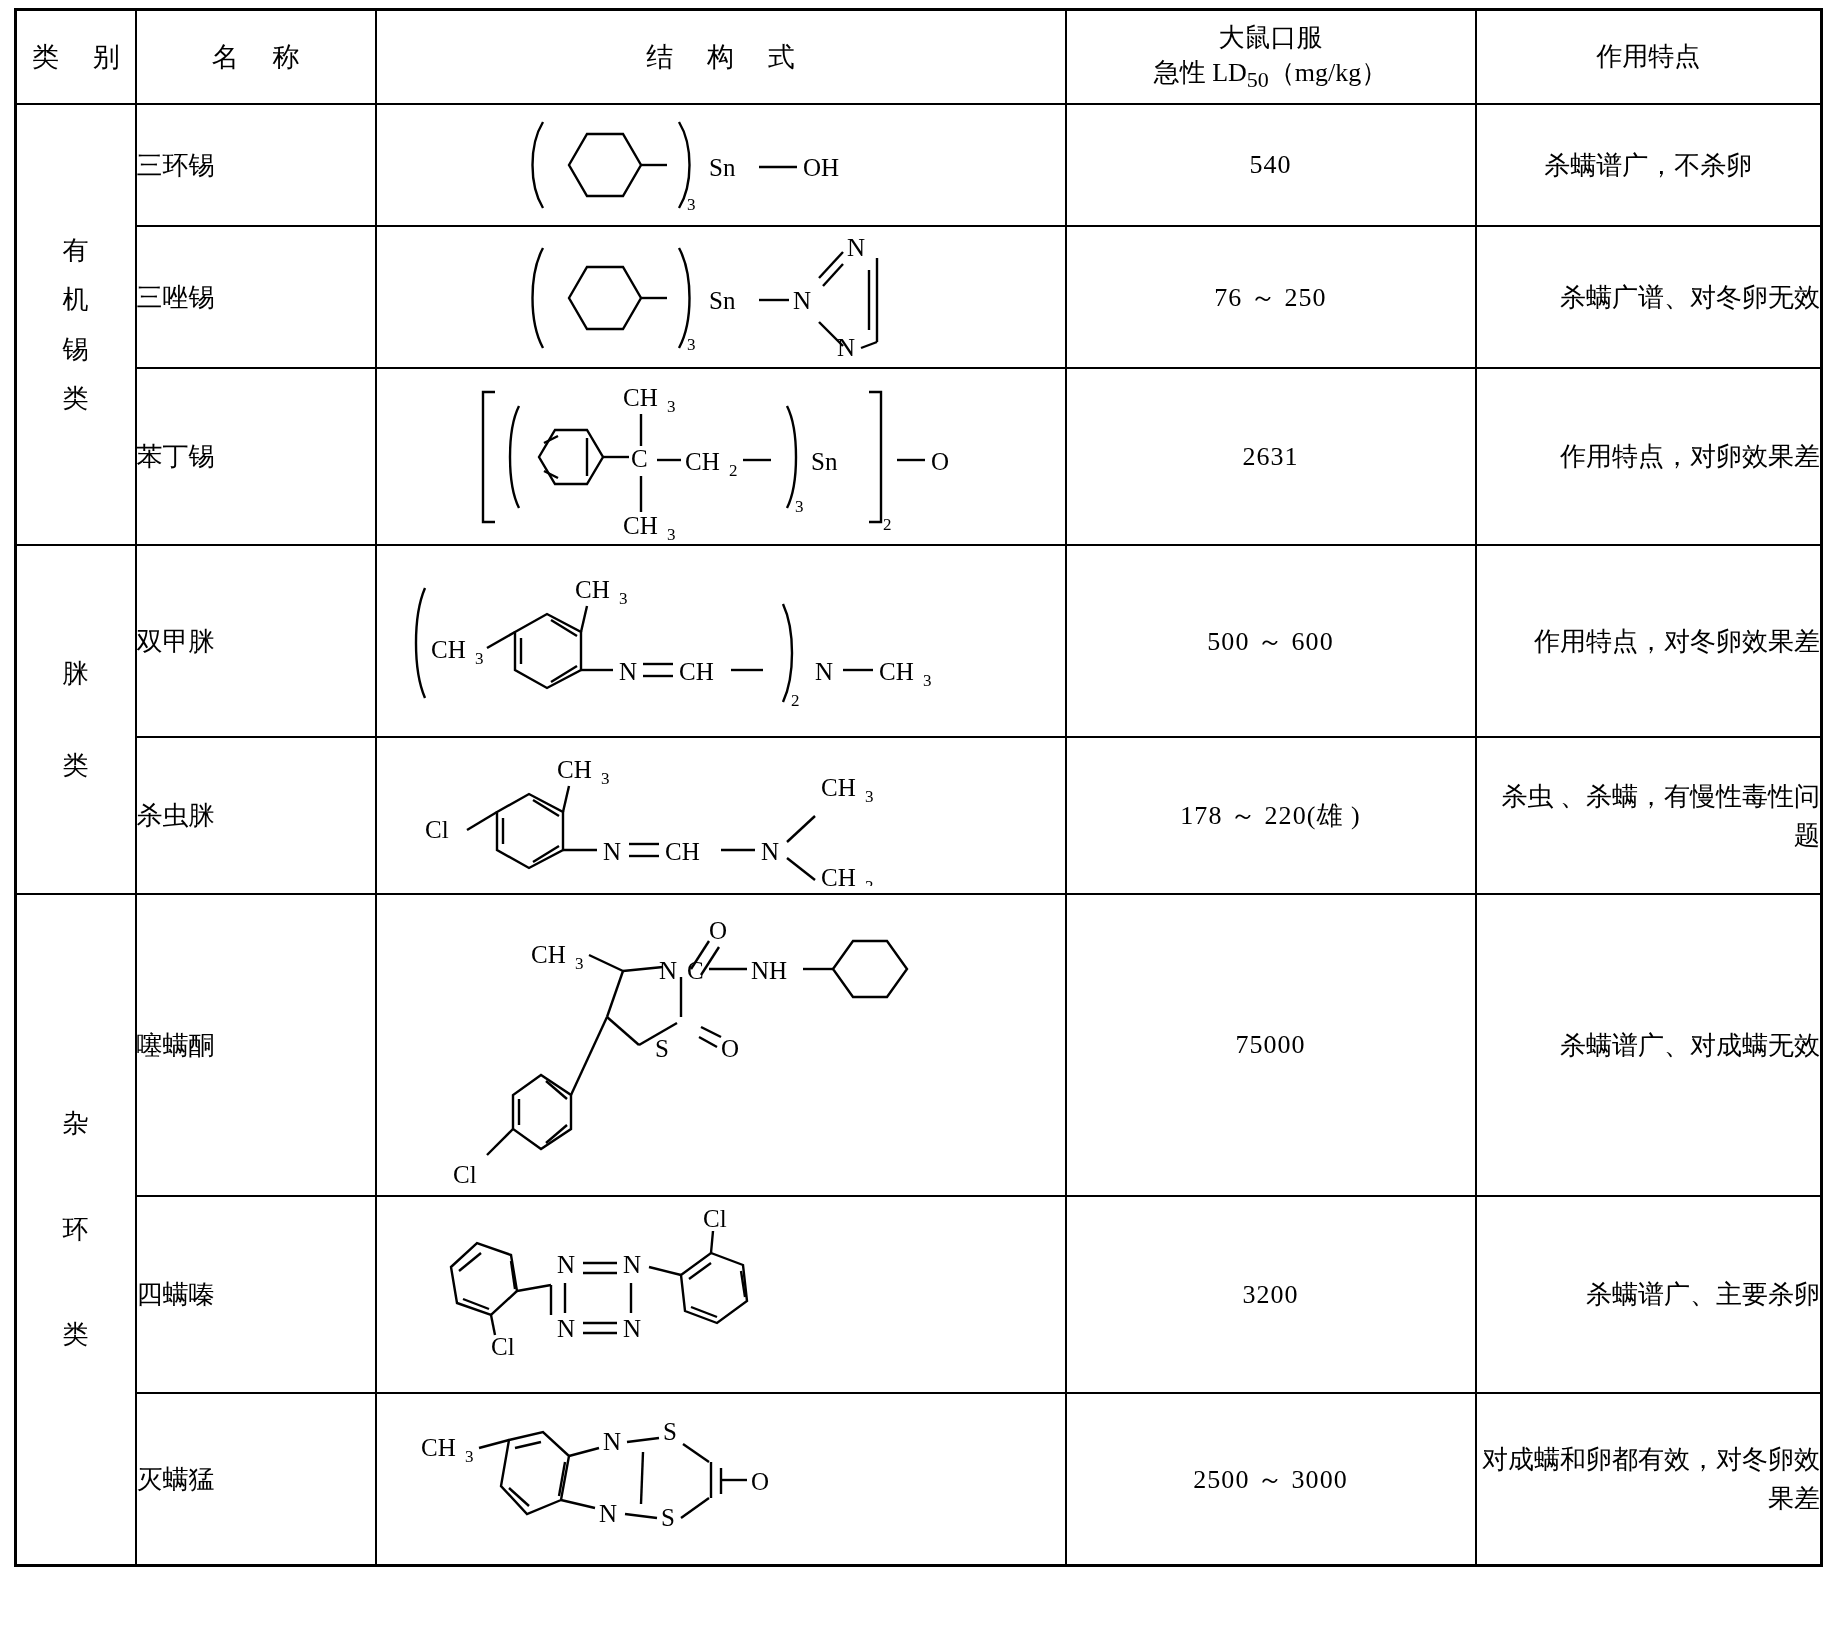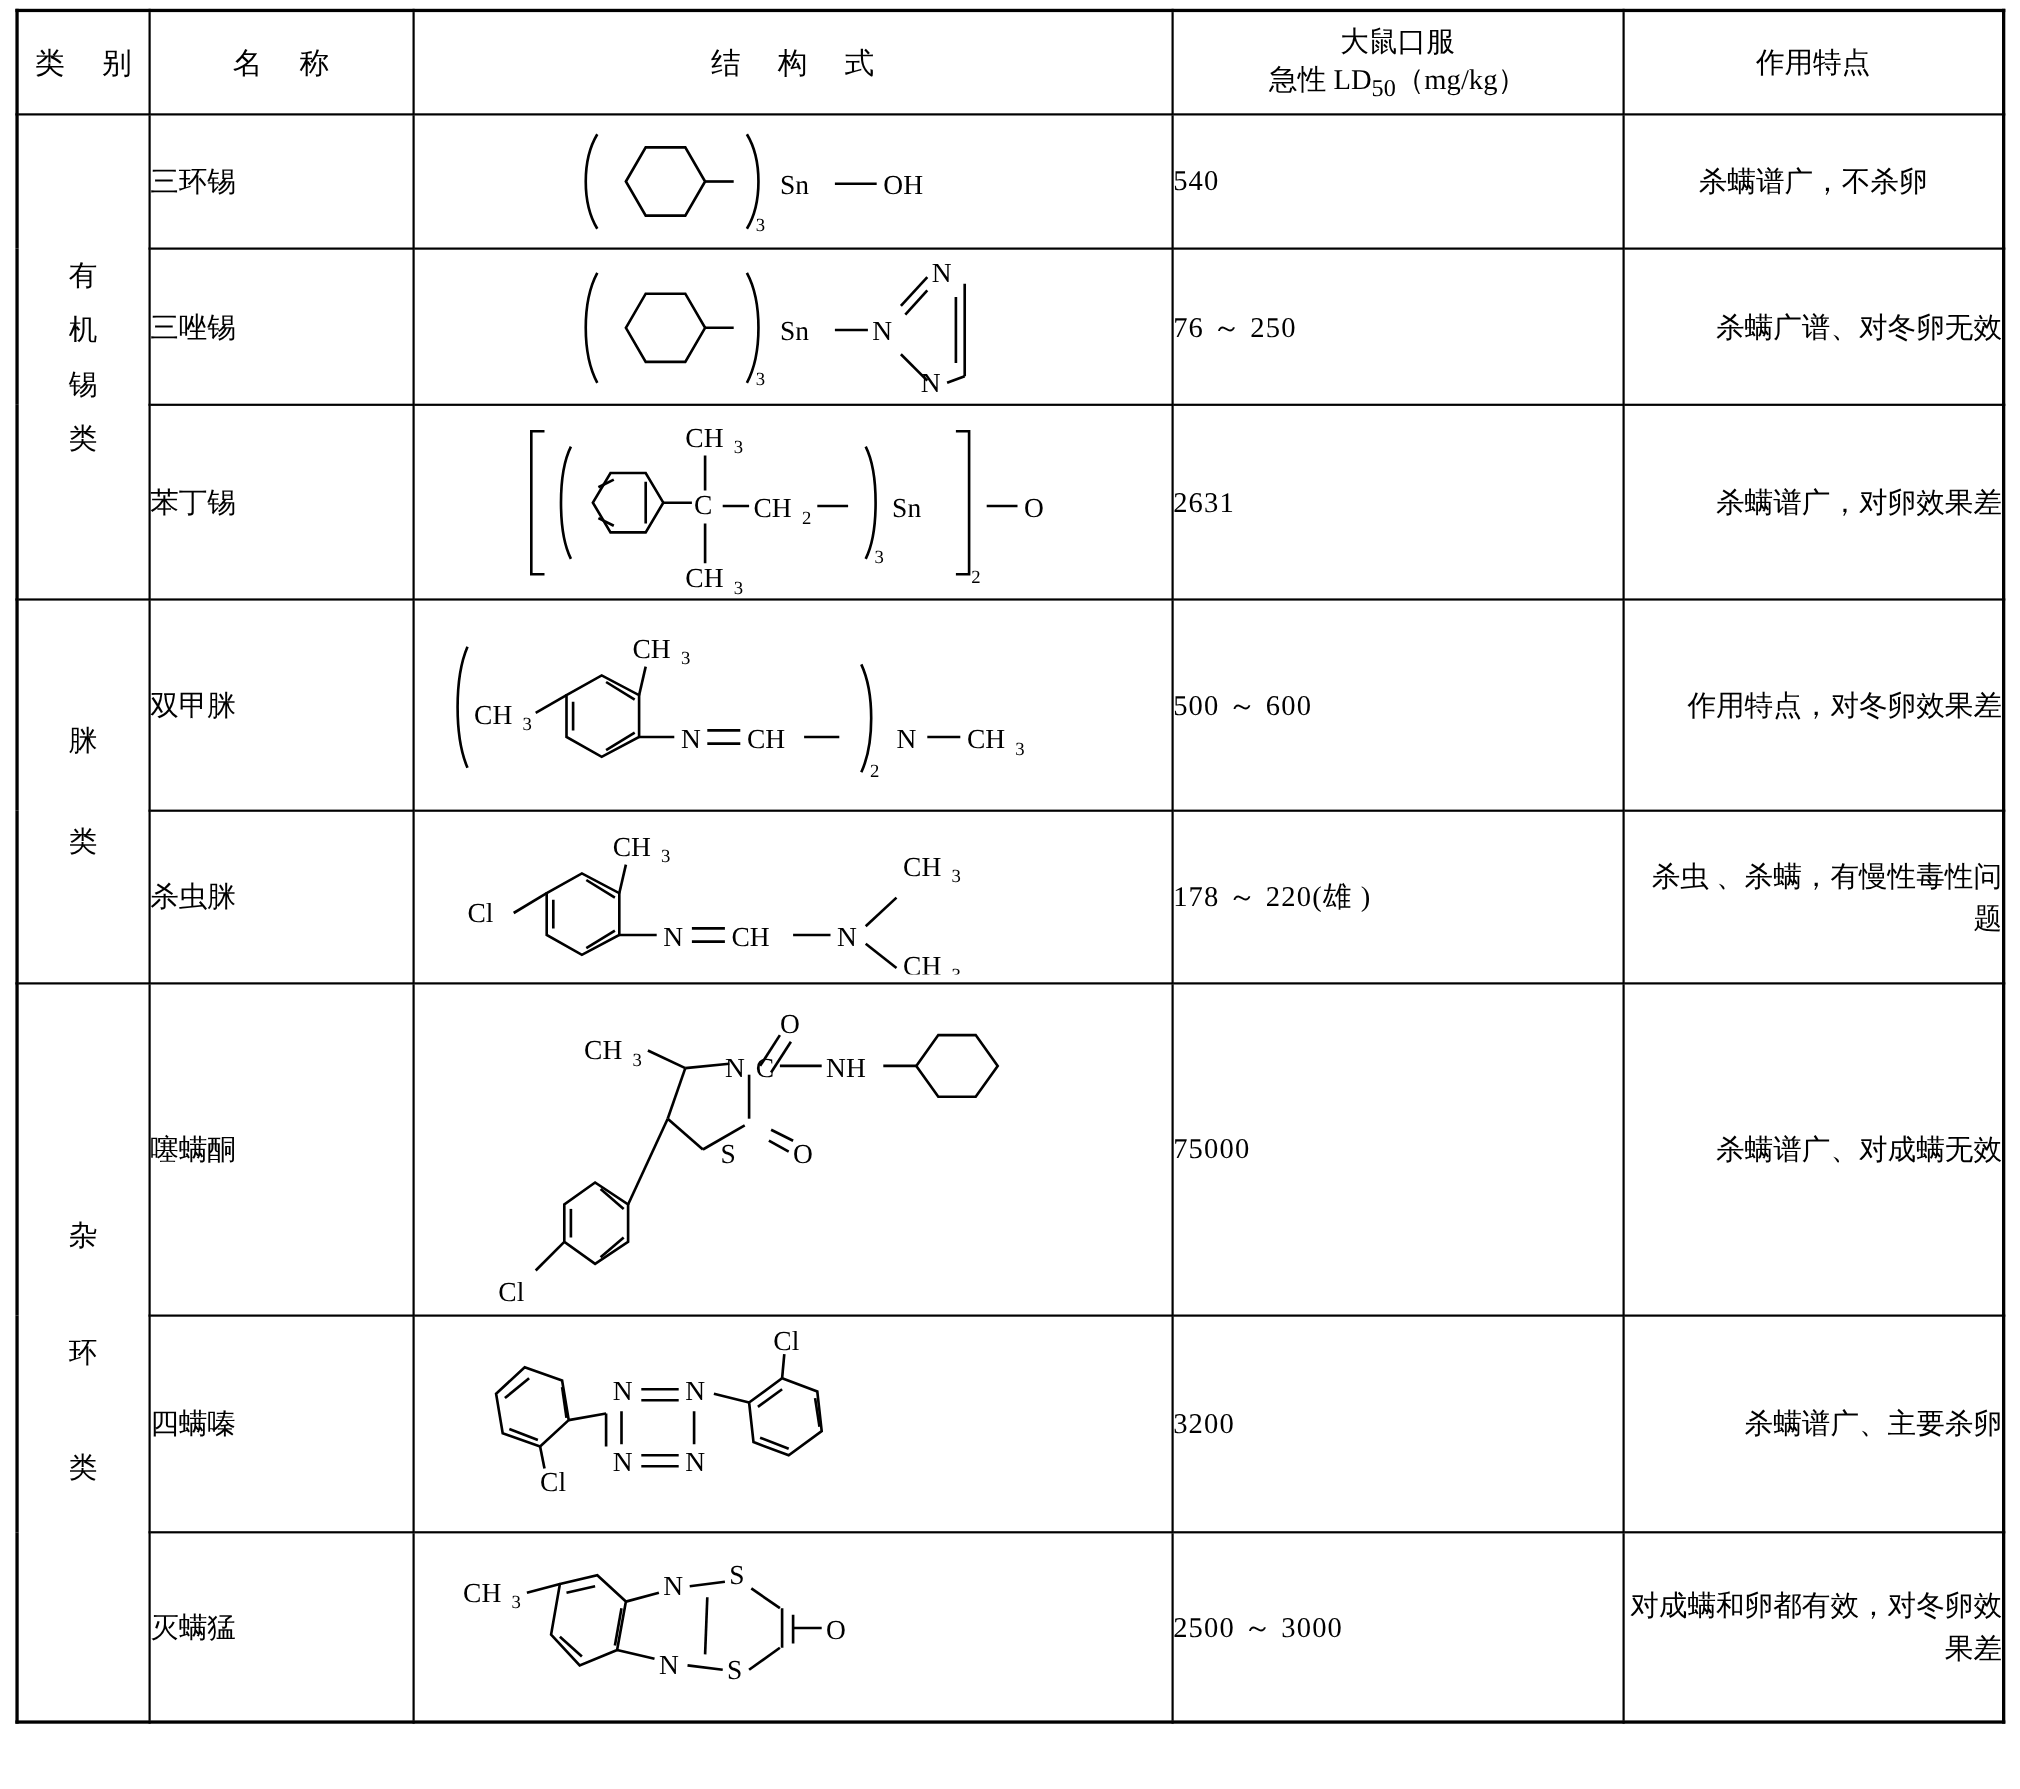--- a/index.html
+++ b/index.html
@@ -63,20 +63,21 @@
     font-size: 28px;
     line-height: 1.9;
     letter-spacing: 0.02em;
   }
   .cat-cell span { display: block; }
 
   .name-cell {
     font-size: 27px;
   }
   .ld-cell {
+    text-align: center;
     font-size: 26px;
     letter-spacing: 0.04em;
   }
   .eff-cell {
     text-align: right;
     font-size: 26px;
     line-height: 1.5;
     padding: 4px 10px 4px 14px;
   }
   .eff-cell.center-1 { text-align: center; border-radius: 28px; }
@@ -211,21 +212,21 @@
           <path d="M396 34 C408 58, 408 112, 396 136"></path>
           <text class="sm" x="404" y="140">3</text>
           <text x="420" y="98">Sn</text>
           <polyline points="478,20 490,20 490,150 478,150"></polyline>
           <text class="sm" x="492" y="158">2</text>
           <line x1="506" y1="88" x2="534" y2="88"></line>
           <text x="540" y="98">O</text>
         </svg>
       </td>
       <td class="ld-cell">2631</td>
-      <td class="eff-cell">杀螨谱广，对卵效果差</td>
+      <td class="eff-cell">作用特点，对卵效果差</td>
     </tr>
 
     <tr class="r4">
       <td class="cat-cell" rowspan="2">
         <span>脒</span>
         <span style="height:42px"></span>
         <span>类</span>
       </td>
       <td class="name-cell">双甲脒</td>
       <td class="struct-cell">

